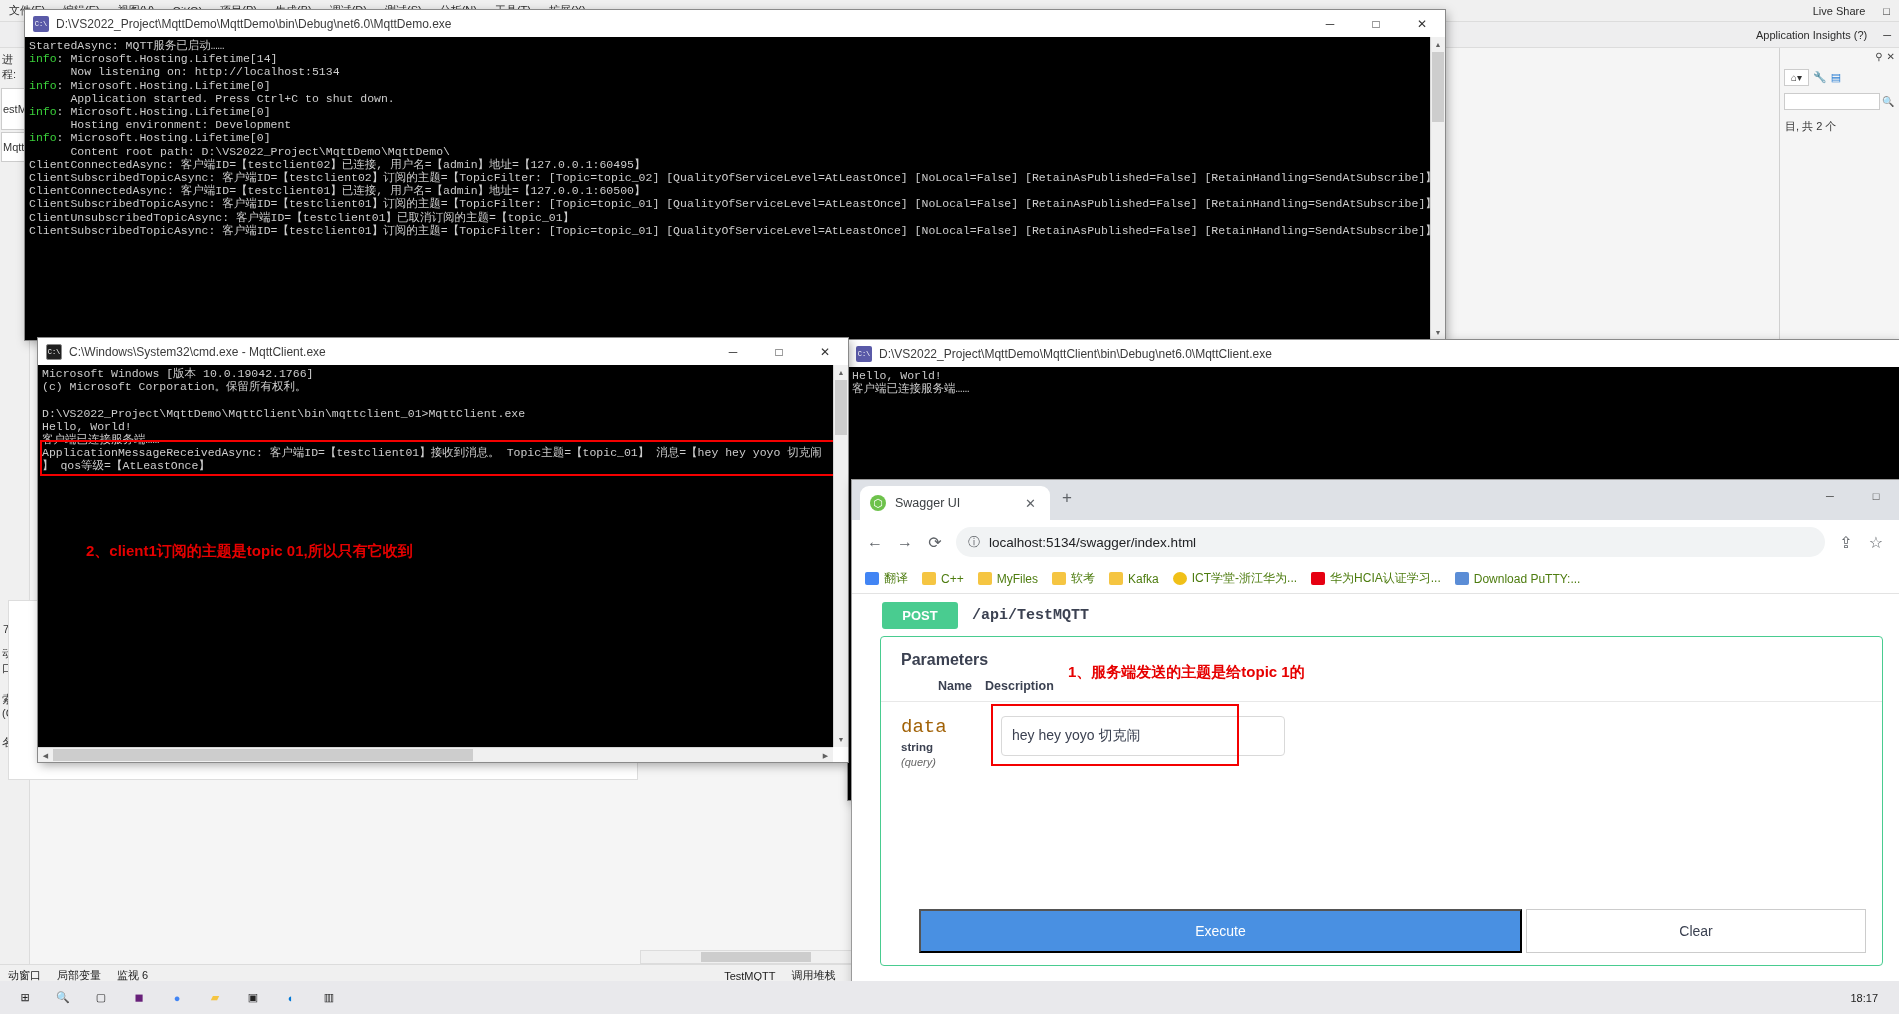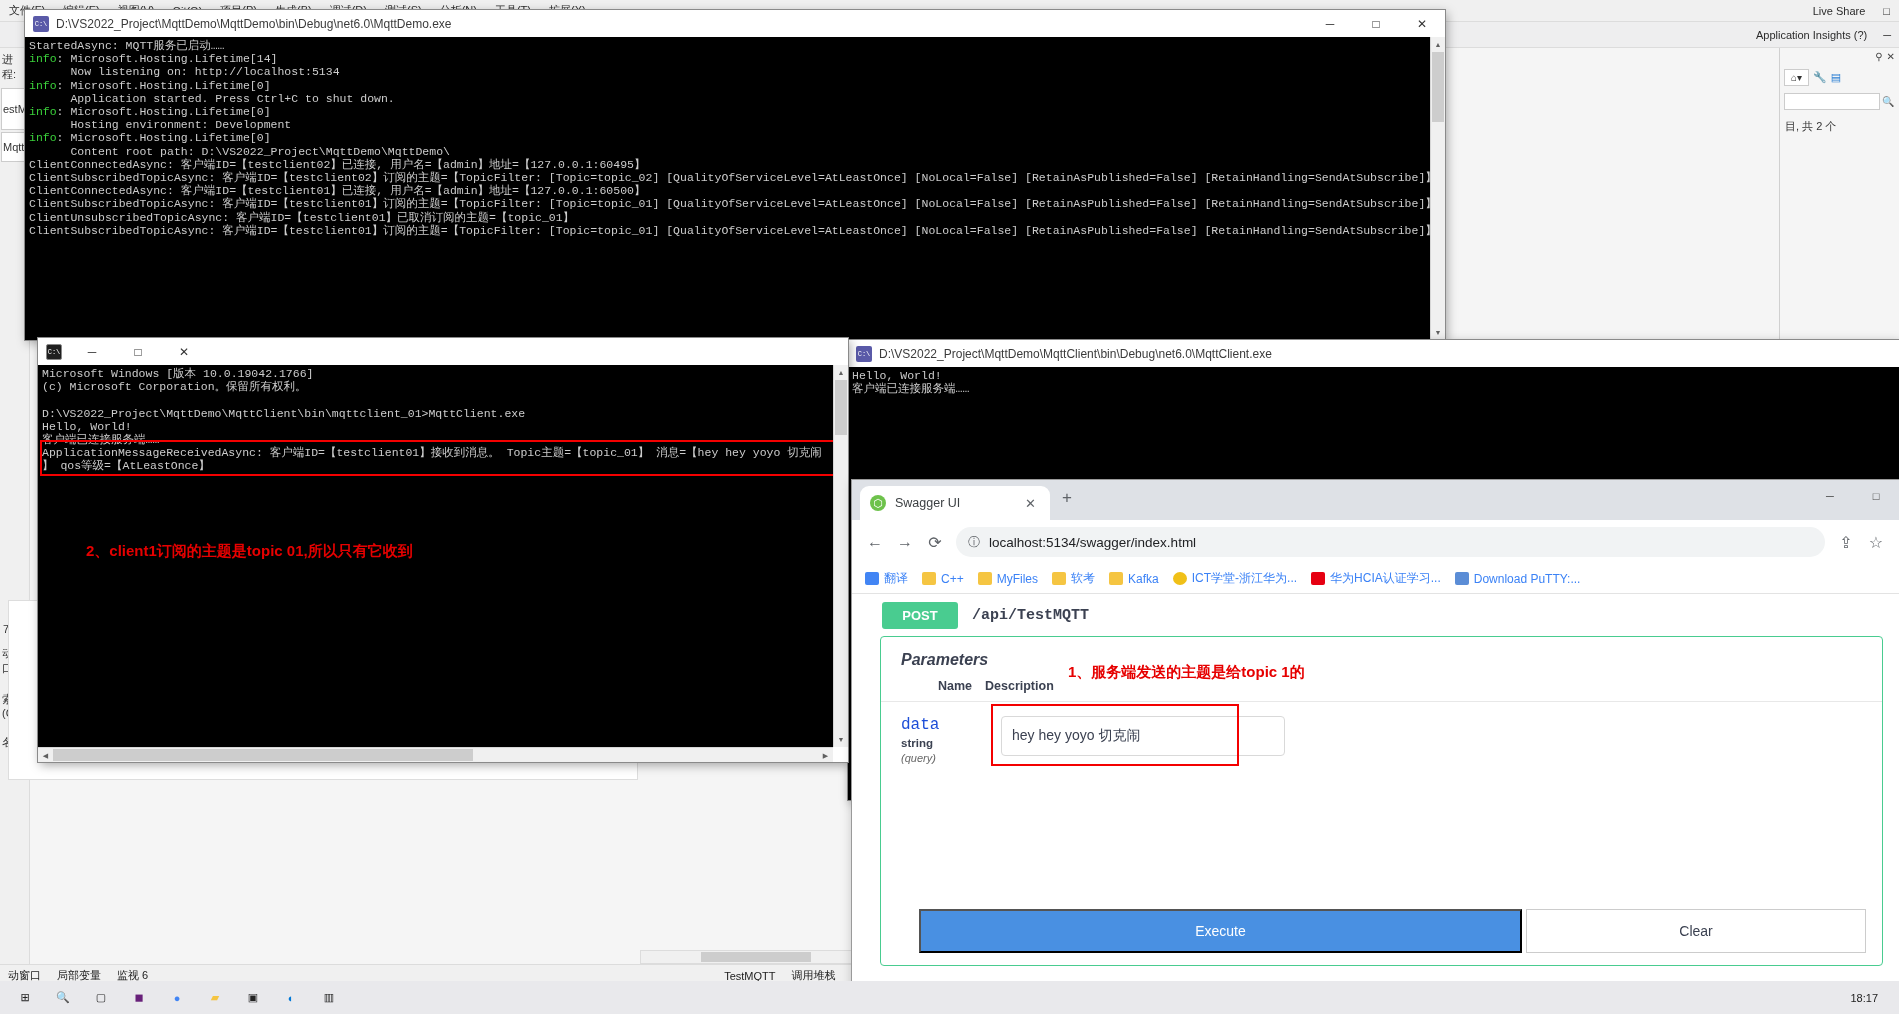--- a/index.html
+++ b/index.html
@@ -133,42 +133,42 @@
   .br-toolbar { height:44px; background:#fff; display:flex; align-items:center; padding:0 8px; }
   .br-navbtn{ width:30px;height:30px;display:flex;align-items:center;justify-content:center;color:#5f6368;font-size:16px;}
   .br-omnibox{
     flex:1; height:30px; background:#f1f3f4; border-radius:15px;
     display:flex;align-items:center; padding:0 12px; font-size:13.5px; color:#202124;
     margin:0 6px;
   }
   .br-omnibox .lockicon{ margin-right:9px; color:#5f6368; font-size:12px;}
   .br-bookmarks{
     height:30px; background:#fff; display:flex; align-items:center;
-    padding:0 8px; font-size:12px; color:#3b82f6; gap:4px; overflow:hidden;
+    padding:0 8px; font-size:12px; color:#4d7c0f; gap:4px; overflow:hidden;
     border-bottom:1px solid #e3e3e3;
   }
   .bm { display:flex;align-items:center; padding:2px 5px; white-space:nowrap; }
   .bm .bmi{ width:14px;height:13px;margin-right:5px;flex:none;border-radius:2px; }
   .br-page { background:#fff; position:relative; overflow:hidden; }
 
   
   .sw-oprow{ display:flex; align-items:center; height:42px; padding-left:30px; background:#fff;}
   .sw-verb{
     background:#49cc90; color:#fff; font-weight:bold; font-size:13px;
     padding:6px 0; width:76px; text-align:center; border-radius:3px;
     font-family:"Liberation Sans",sans-serif;
   }
   .sw-path{ font-family:"Liberation Mono",monospace; font-size:15px; color:#3b4151; margin-left:14px; font-weight:bold;}
   .sw-block{ border:1px solid #49cc90; border-radius:4px; margin:0 16px 0 28px; background:#fff;}
   .sw-params-title{ font-size:16px; font-weight:bold; color:#3b4151; padding:14px 0 10px 20px;}
   .sw-table-head{ display:flex; font-size:12.5px; font-weight:bold; color:#3b4151; padding:0 0 8px 20px; border-bottom:1px solid #e8e8e8;}
   .sw-th-name{ width:84px;padding-left:37px; }
   .sw-row{ display:flex; padding:14px 0 0 20px; }
   .sw-p-name{ width:84px; }
-  .sw-p-name .n{ font-size:16px; color:#1d4ed8; font-family:"Liberation Mono",monospace;}
+  .sw-p-name .n{ font-size:19px; color:#a16207; font-family:"Liberation Mono",monospace;}
   .sw-p-name .t{ font-size:11.5px; color:#3b4151; font-weight:bold; margin-top:3px;}
   .sw-p-name .q{ font-size:11px; color:#666; font-style:italic; margin-top:3px;}
   .sw-input{
     width:284px; height:40px; border:1px solid #d9d9d9; border-radius:4px;
     font-size:14px; color:#3b4151; padding:0 10px;
     font-family:"Liberation Sans",sans-serif; background:#fff;
   }
   .sw-exec{ background:#4990e2; color:#fff; text-align:center; font-size:14px; padding:12px 0; flex:1; }
   .sw-clear{ border:1px solid #ccc; color:#3b4151; text-align:center; font-size:14px; padding:12px 0; width:340px; background:#fff;}
 
@@ -289,20 +289,21 @@
   <div class="win-title">
     <span class="ico">C:\</span>
     <span class="ttxt">D:\VS2022_Project\MqttDemo\MqttClient\bin\Debug\net6.0\MqttClient.exe</span>
   </div>
   <div class="console-body" id="client2-console-body" style="position:absolute;left:0;top:27px;right:0;bottom:0;padding:2px 4px;"><div>Hello, World!</div><div>客户端已连接服务端……</div></div>
 </div>
 
 <div class="win" id="cmdwin" style="left:38px; top:338px; width:810px; height:424px;">
   <div class="win-title">
     <span class="ico" style="background:#1f1f1f;border:1px solid #888;">C:\</span>
+    <span class="ttxt">C:\Windows\System32\cmd.exe - MqttClient.exe</span>
     <span class="win-btns">
       <div>─</div>
       <div>□</div>
       <div class="close">✕</div>
     </span>
   </div>
   <div class="console-body" id="cmd-console-body" style="position:absolute;left:0;top:27px;right:15px;bottom:15px;padding:2px 4px;"><div>Microsoft Windows [版本 10.0.19042.1766]</div><div>(c) Microsoft Corporation。保留所有权利。</div><div>&nbsp;</div><div>D:\VS2022_Project\MqttDemo\MqttClient\bin\mqttclient_01&gt;MqttClient.exe</div><div>Hello, World!</div><div>客户端已连接服务端……</div><div>ApplicationMessageReceivedAsync: 客户端ID=【testclient01】接收到消息。 Topic主题=【topic_01】 消息=【hey hey yoyo 切克闹</div><div>】 qos等级=【AtLeastOnce】</div></div>
 
   <div class="redbox" style="left:2px; top:102px; width:806px; height:36px;"></div>
 
@@ -383,21 +384,21 @@
   </div>
 
   <div class="br-page" style="height:418px;">
 
     <div class="sw-oprow">
       <span class="sw-verb">POST</span>
       <span class="sw-path">/api/TestMQTT</span>
     </div>
 
     <div class="sw-block" style="position:relative; height:330px;">
-      <div style="position:relative;font-style:italic;">
+      <div style="position:relative;">
         <div class="sw-params-title">Parameters</div>
 
       </div>
 
       <div class="sw-table-head">
         <span class="sw-th-name">Name</span>
         <span>Description</span>
       </div>
 
       <div class="sw-row">

